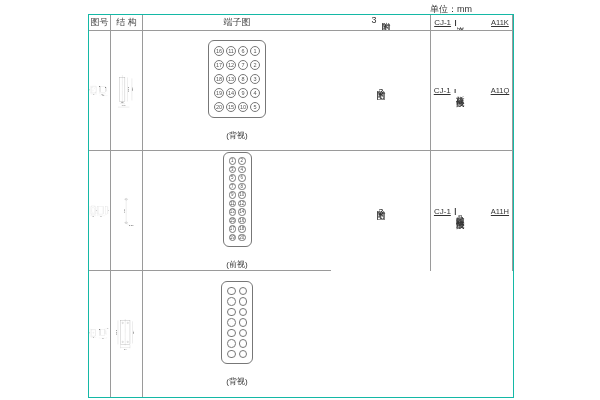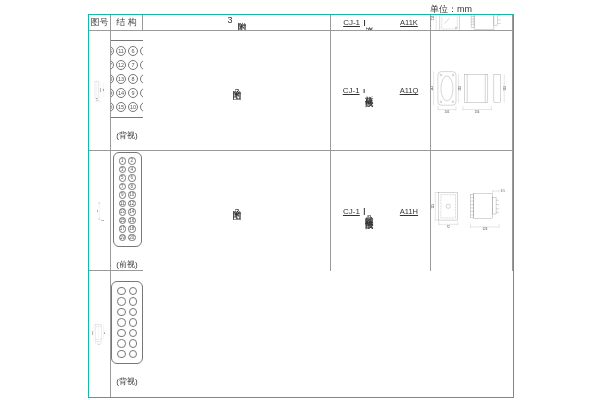--- a/index.html
+++ b/index.html
@@ -49,20 +49,21 @@
 </head>
 <body>
 
 <div class="sheet">
   <div class="unit-label">单位：mm</div>
 
   <div class="dtable">
 
     <div class="c hd">图号</div>
     <div class="c hd">结 构</div>
+    <div class="c hd lastcol">端子图</div>
 
     <div class="c">
       <span class="vtext">附图3</span>
     </div>
     <div class="c structcell">
       <span class="model">CJ-1</span>
       <span class="struct-chars">嵌入式后接线</span>
       <span class="code">A11K</span>
     </div>
     <div class="c">

